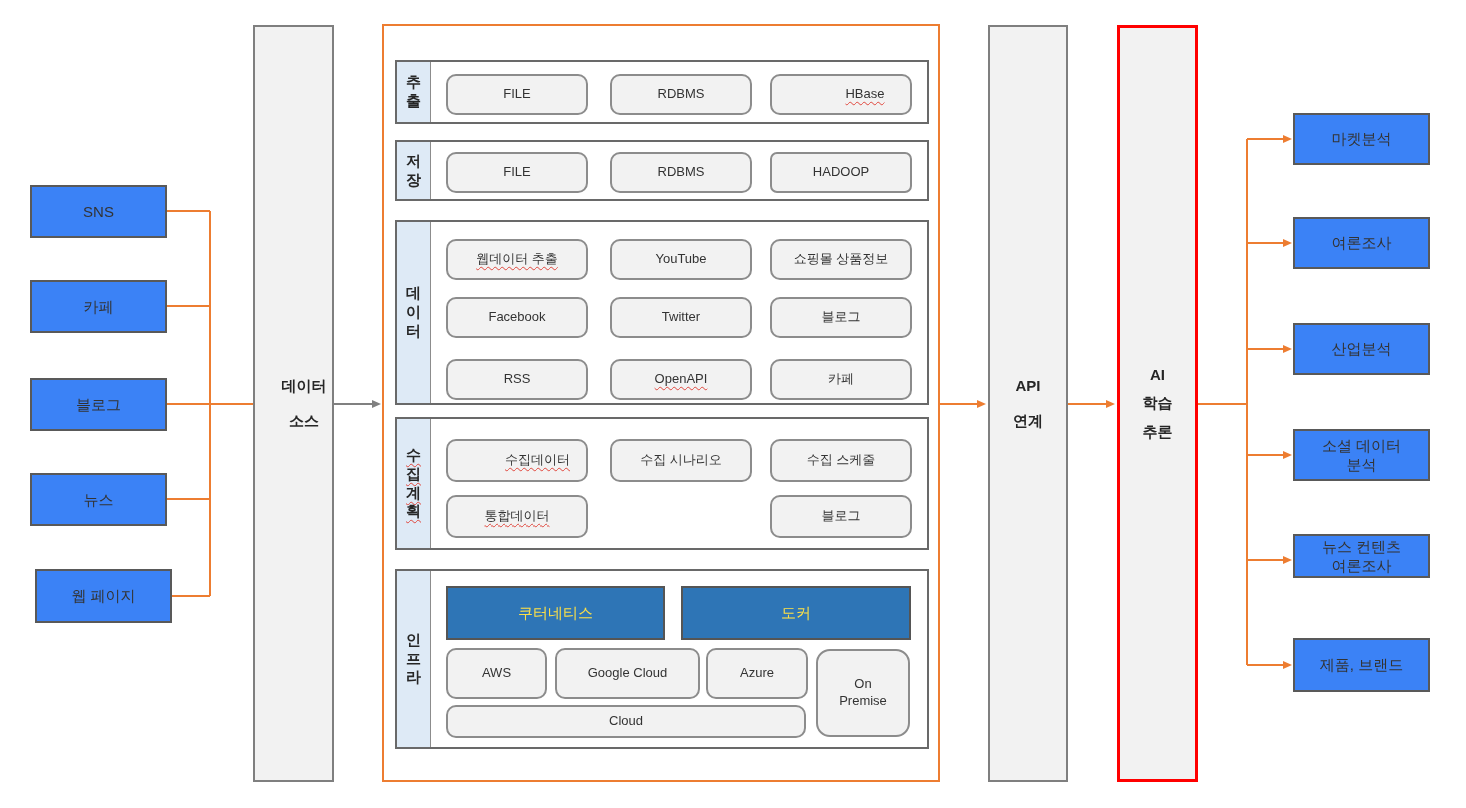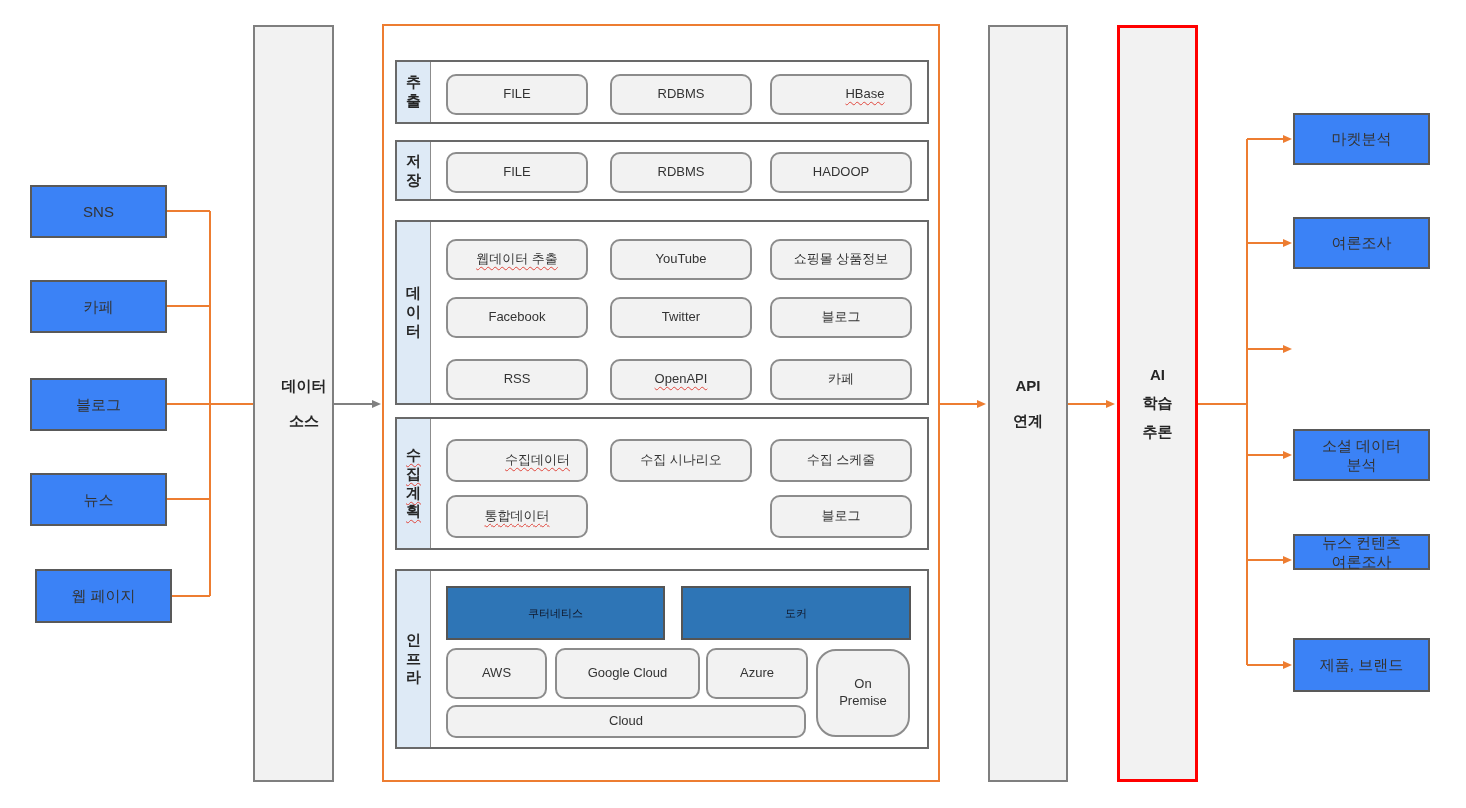--- a/index.html
+++ b/index.html
@@ -38,21 +38,21 @@
   
   .cbox{
     background:#F2F2F2;border:2px solid #8c8c8c;border-radius:10px;
     display:flex;align-items:center;justify-content:center;text-align:center;
     font-size:13px;color:#333;white-space:pre-line;line-height:1.3;
   }
   
   .bbox{
     background:#2E75B6;border:2px solid #555555;
     display:flex;align-items:center;justify-content:center;text-align:center;
-    font-size:11px;color:#0f172a;
+    font-size:15px;color:#fde047;
   }
   
   .sq{text-decoration:underline wavy #e0463c 1px;text-underline-offset:3px;}
   svg.wires{position:absolute;left:0;top:0;pointer-events:none;}
 </style>
 </head>
 <body>
 
 <div id="canvas">
 
@@ -115,21 +115,21 @@
         </div>
       </div>
     </div>
 
     <div class="abs row" style="left:11px;top:114px;width:534px;height:61px;">
       <div class="row-label">저
 장</div>
       <div class="row-content">
         <div class="abs cbox" style="left:15px;top:10px;width:142px;height:41px;">FILE</div>
         <div class="abs cbox" style="left:179px;top:10px;width:142px;height:41px;">RDBMS</div>
-        <div class="abs cbox" style="left:339px;top:10px;width:142px;height:41px;">HADOOP</div>
+        <div class="abs cbox" style="left:339px;top:10px;width:142px;height:41px;border-radius:7px;">HADOOP</div>
       </div>
     </div>
 
     <div class="abs row" style="left:11px;top:194px;width:534px;height:185px;">
       <div class="row-label">데
 이
 터</div>
       <div class="row-content">
         <div class="abs cbox" style="left:15px;top:17px;width:142px;height:41px;">
           <span class="sq">웹데이터 추출</span>
@@ -168,35 +168,36 @@
     <div class="abs row" style="left:11px;top:543px;width:534px;height:180px;">
       <div class="row-label">인
 프
 라</div>
       <div class="row-content">
         <div class="abs bbox" style="left:15px;top:15px;width:219px;height:54px;">쿠터네티스</div>
         <div class="abs bbox" style="left:250px;top:15px;width:230px;height:54px;">도커</div>
         <div class="abs cbox" style="left:15px;top:77px;width:101px;height:51px;">AWS</div>
         <div class="abs cbox" style="left:124px;top:77px;width:145px;height:51px;">Google Cloud</div>
         <div class="abs cbox" style="left:275px;top:77px;width:102px;height:51px;">Azure</div>
-        <div class="abs cbox" style="left:385px;top:78px;width:94px;height:88px;border-radius:20px;">On
+        <div class="abs cbox" style="left:385px;top:78px;width:94px;height:88px;border-radius:14px;">On
 Premise</div>
         <div class="abs cbox" style="left:15px;top:134px;width:360px;height:33px;">Cloud</div>
       </div>
     </div>
   </div>
 
   <div class="abs pillar lh-wide" style="left:988px;top:25px;width:80px;height:757px;">API
 연계</div>
 
   <div class="abs pillar red lh-mid" style="left:1117px;top:25px;width:81px;height:757px;">AI
 학습
 추론</div>
 
   <div class="abs ybox" style="left:1293px;top:113px;width:137px;height:52px;">마켓분석</div>
   <div class="abs ybox" style="left:1293px;top:217px;width:137px;height:52px;">여론조사</div>
+  <div class="abs ybox" style="left:1293px;top:323px;width:137px;height:52px;">산업분석</div>
   <div class="abs ybox" style="left:1293px;top:429px;width:137px;height:52px;">소셜 데이터
 분석</div>
-  <div class="abs ybox" style="left:1293px;top:534px;width:137px;height:36px;">뉴스 컨텐츠
+  <div class="abs ybox" style="left:1293px;top:534px;width:137px;height:44px;">뉴스 컨텐츠
 여론조사</div>
   <div class="abs ybox" style="left:1293px;top:638px;width:137px;height:54px;">제품, 브랜드</div>
 
 </div>
 
 </body></html>

